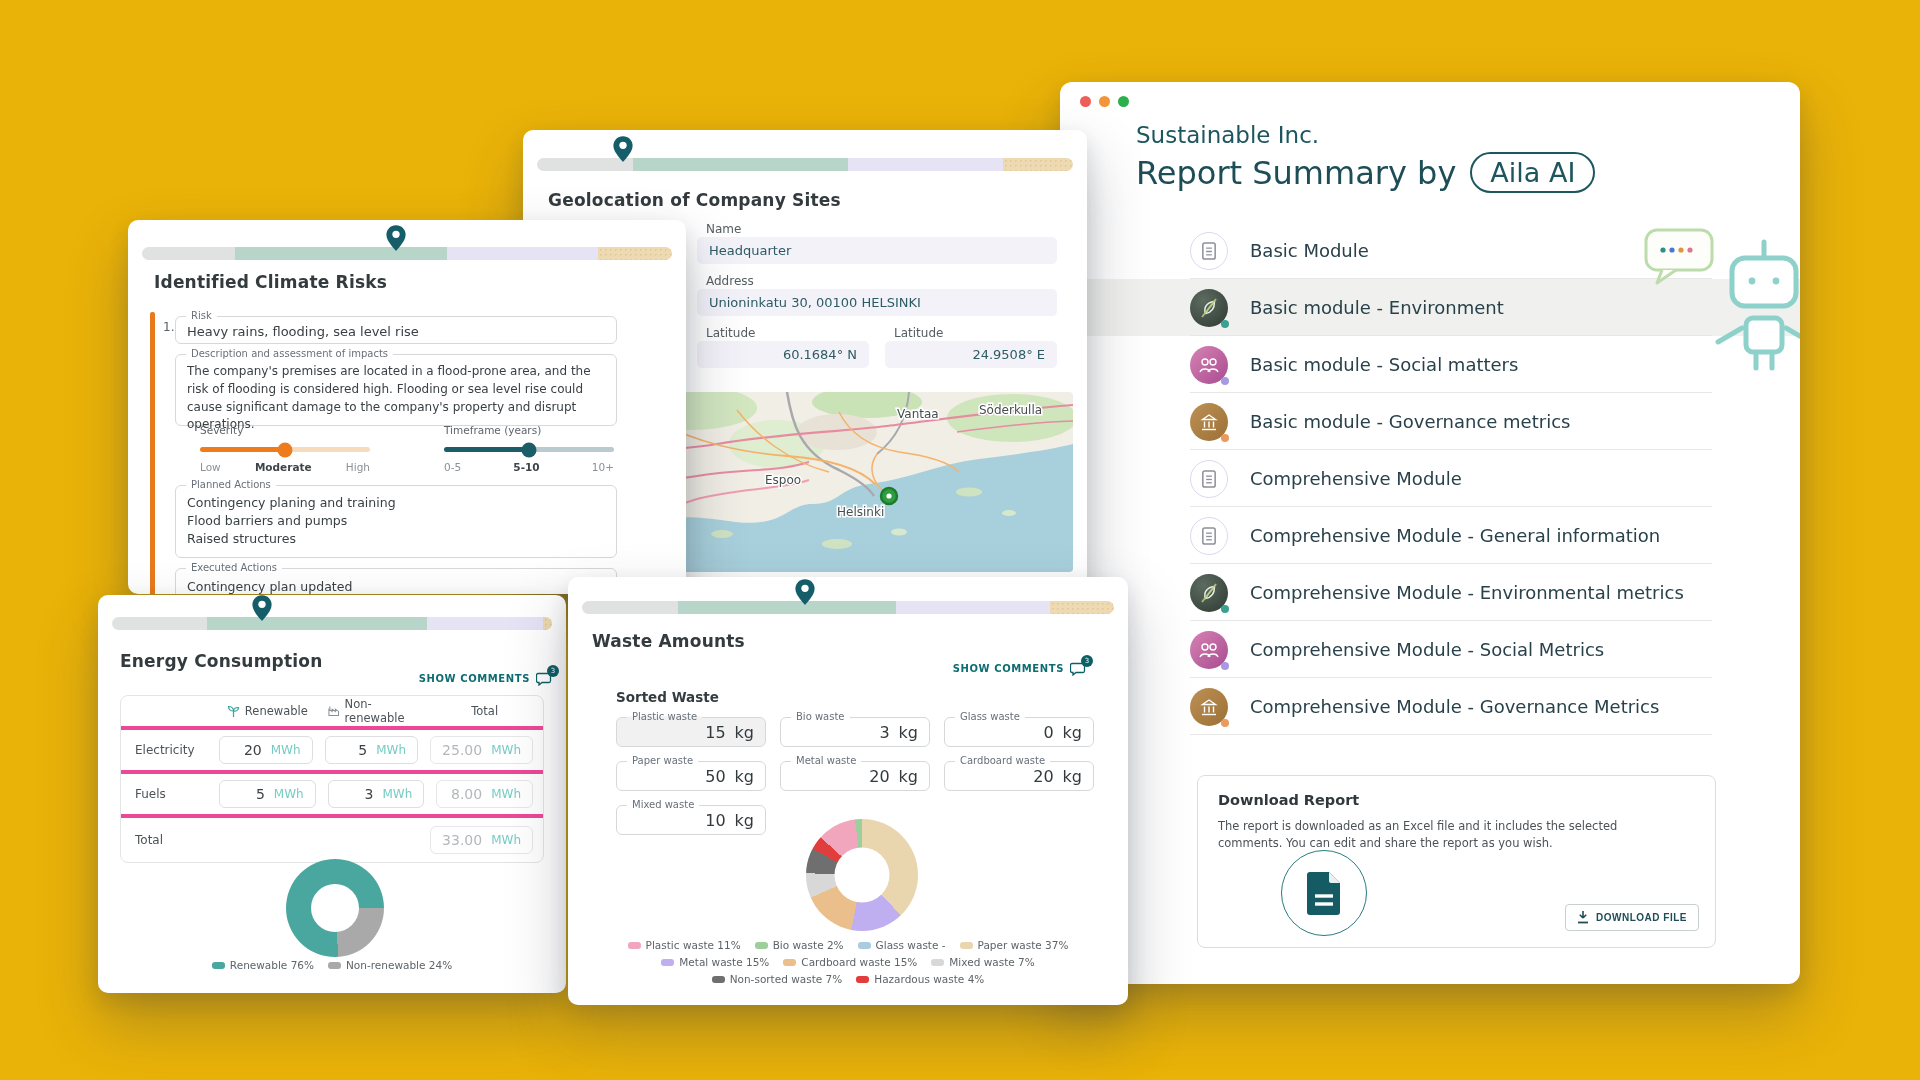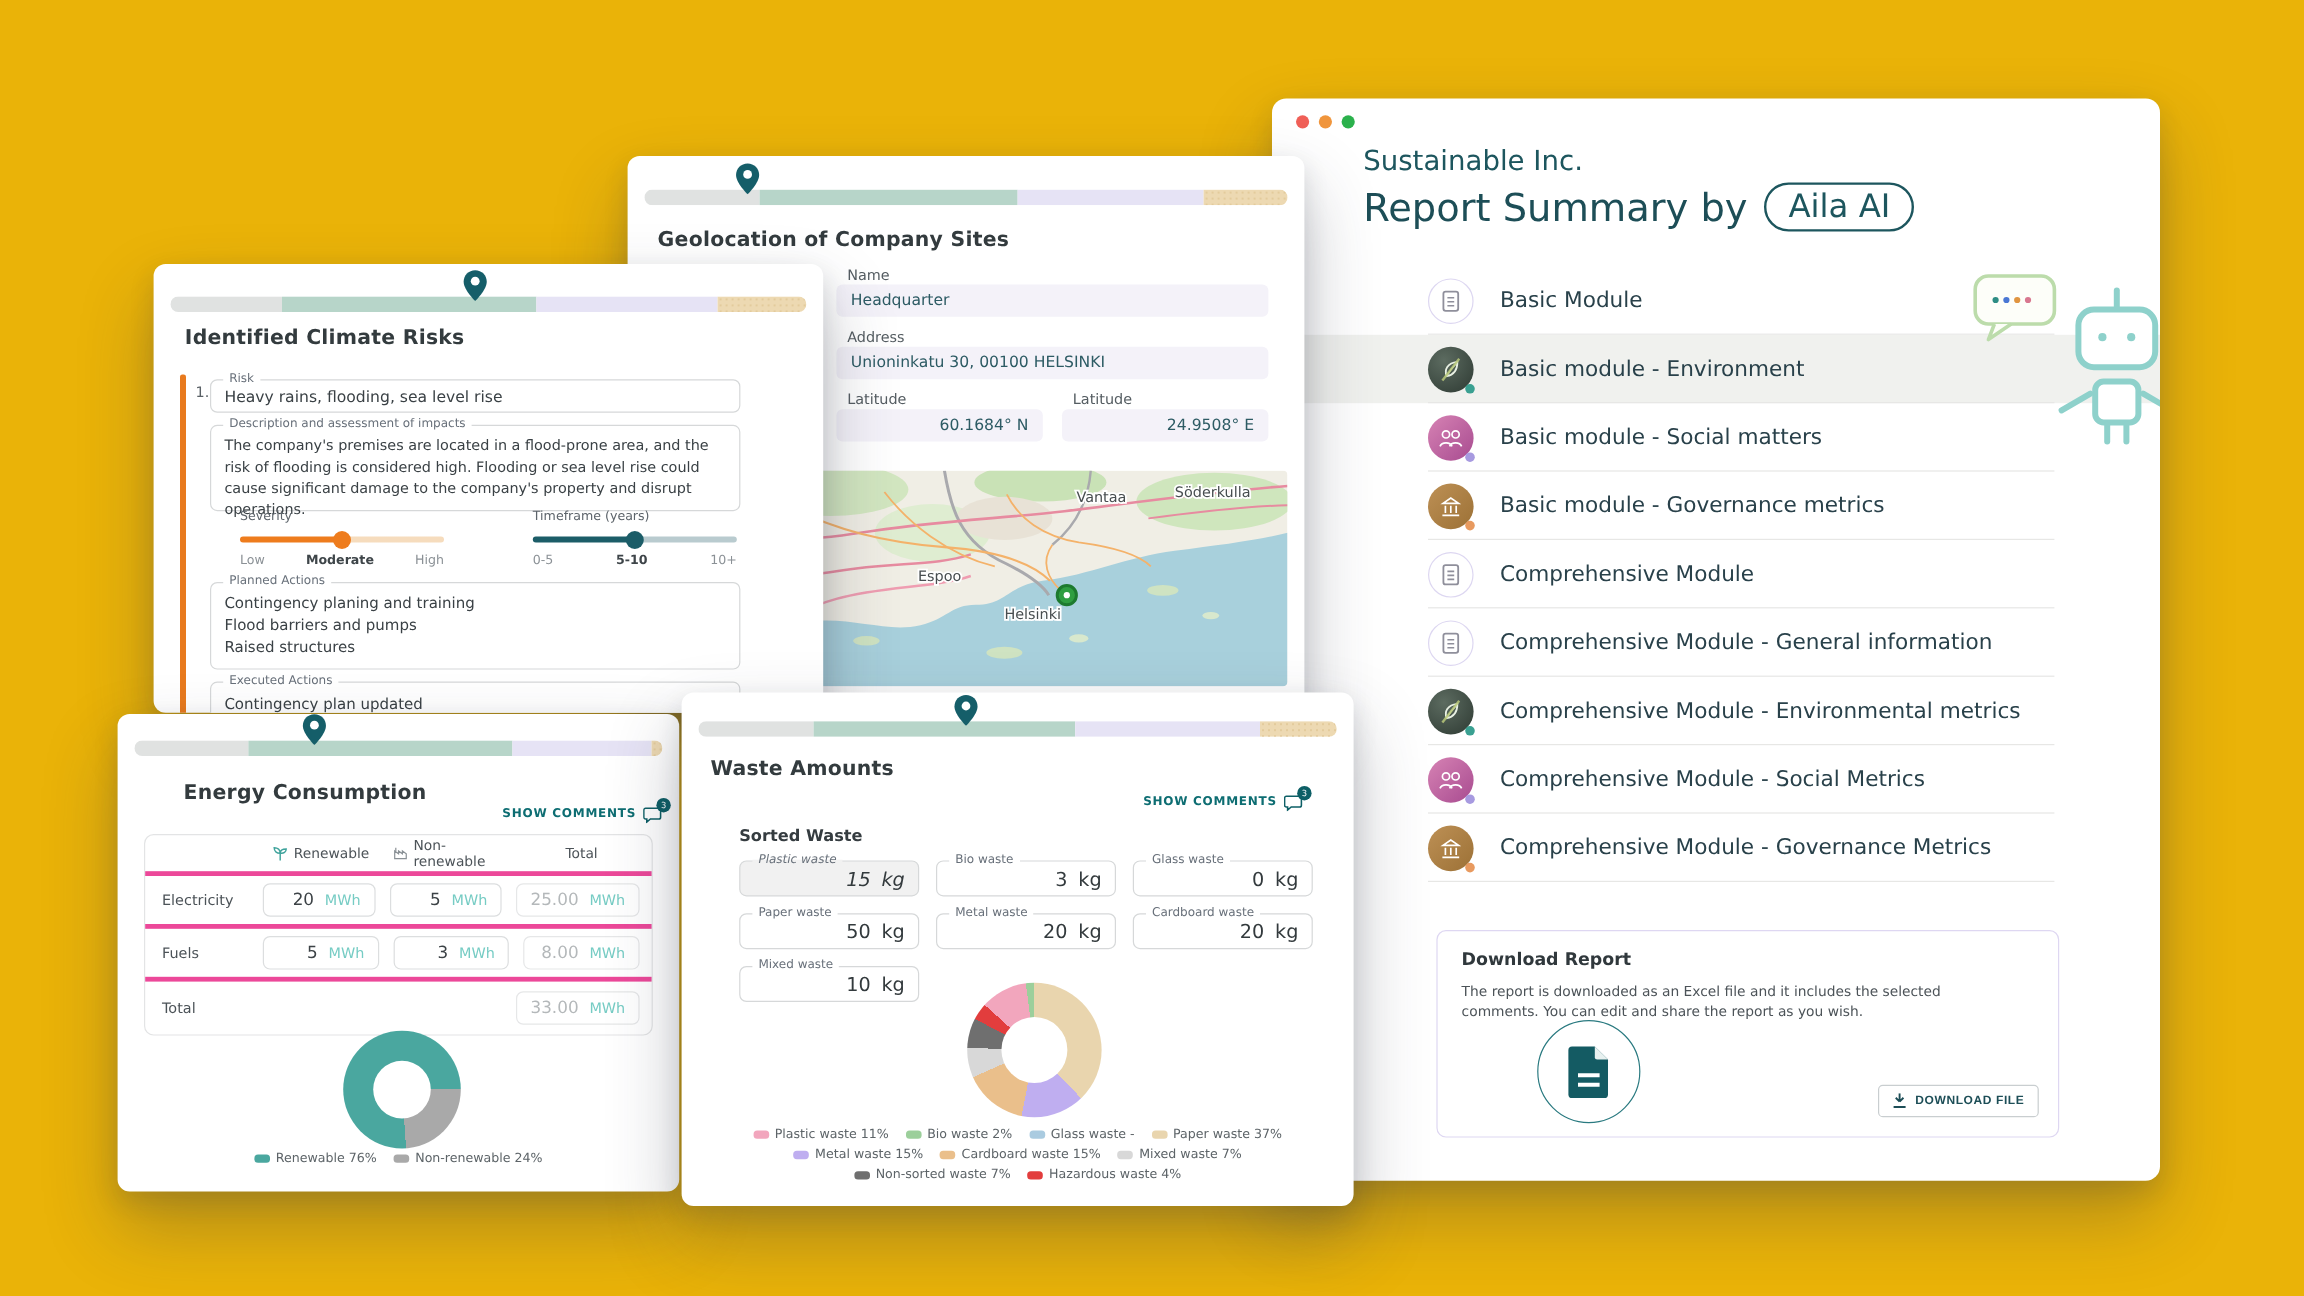--- a/index.html
+++ b/index.html
@@ -62,21 +62,21 @@
   .geo-label { position:absolute; font-size:12px; color:#555d62; }
   .geo-input { position:absolute; background:#f4f2f9; border-radius:5px; font-size:13px; color:#2d5b64;
                display:flex; align-items:center; padding:0 12px; height:27px; }
   .geo-input.right { justify-content:flex-end; }
   #geo-map { position:absolute; left:14px; top:262px; width:536px; height:180px; border-radius:4px; overflow:hidden; }
   .map-label { font-size:12px; fill:#474d4f; stroke:#ffffff; stroke-width:3px; paint-order:stroke; }
 
   
   #energy-card { left:98px; top:595px; width:468px; height:398px; z-index:40; }
   #energy-card .pbar { top:22px; }
-  #energy-card .card-title { left:22px; top:56px;margin-left:33px; }
+  #energy-card .card-title { left:22px; top:56px; }
   #energy-card .show-comments { right:14px; top:76px; }
   .etable { position:absolute; left:22px; top:100px; width:424px; border:1px solid #e3e4e5; border-radius:8px; background:#fff; }
   .etable .erow { display:grid; grid-template-columns:76px 1fr 1fr 1fr; gap:12px; align-items:center;
                   padding:0 10px; border-bottom:4px solid #ec4899; }
   .etable .erow:last-child { border-bottom:none; }
   .ehead { height:34px; }
   .ehead .ehcell { display:flex; align-items:center; justify-content:center; gap:5px; font-size:11.5px; color:#4c5358; }
   .edata { height:44px; }
   .erow-label { font-size:12px; color:#4c5358; padding-left:4px; }
   .ecell { border:1px solid #dcdedf; border-radius:6px; height:28px; }
@@ -95,21 +95,21 @@
   
   #waste-card { left:568px; top:577px; width:560px; height:428px; z-index:50; }
   #waste-card .pbar { top:24px; }
   #waste-card .card-title { left:24px; top:54px; }
   #waste-card .show-comments { right:42px; top:84px; }
   .waste-subtitle { position:absolute; left:48px; top:112px; font-size:13.5px; color:#353c40; font-weight:bold; }
   .waste-grid { position:absolute; left:48px; top:140px; width:478px; display:grid;
                 grid-template-columns:1fr 1fr 1fr; column-gap:14px; row-gap:14px; }
   .wfield { position:relative; border:1px solid #d6d8d9; border-radius:6px; background:#fff; height:30px;
             display:flex; align-items:center; justify-content:flex-end; gap:9px; padding:0 11px; }
-  .wfield.filled { background:#f1f1f1;font-style:italic; }
+  .wfield.filled { background:#f1f1f1; }
   .wfield .flabel { position:absolute; top:-7px; left:10px; background:#fff; padding:0 5px; font-size:10px; color:#68707a; }
   .wfield.filled .flabel { background:linear-gradient(#fff 45%,#f1f1f1 55%); }
   #waste-donut { left:238px; top:242px; width:112px; height:112px; }
   #waste-donut .hole { width:55px; height:55px; }
   #waste-legend { left:36px; right:36px; top:362px; }
 
   
   #report-card { left:1060px; top:82px; width:740px; height:902px; z-index:10; border-radius:12px; }
   .win-dots { position:absolute; left:20px; top:14px; display:flex; gap:8px; }
   .win-dot { width:11px; height:11px; border-radius:50%; }

